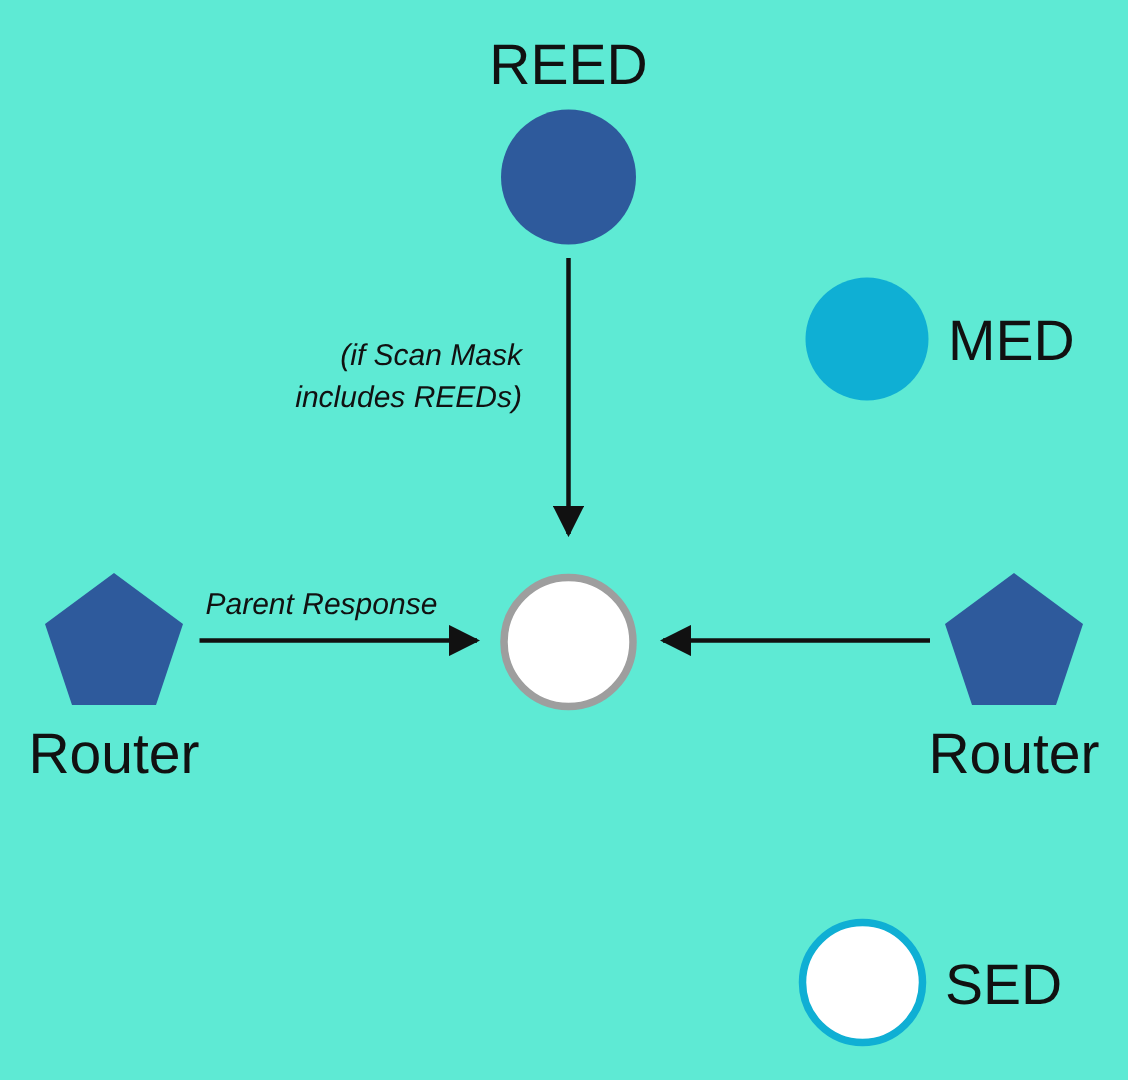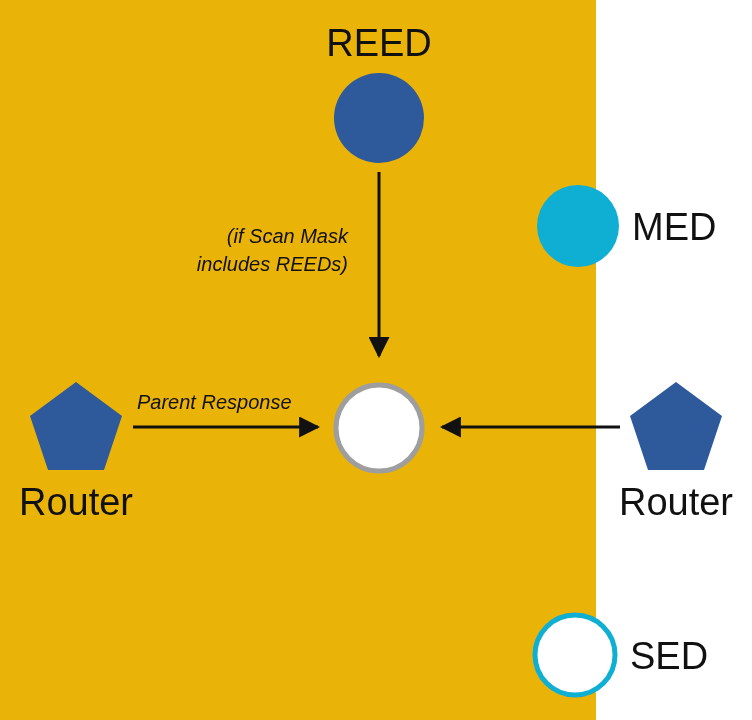--- a/index.html
+++ b/index.html
@@ -8,23 +8,23 @@
     background: #ffffff;
   }
   body {
     width: 752px;
     height: 720px;
     font-family: "Liberation Sans", sans-serif;
     overflow: hidden;
   }
   #diagram-root {
     position: relative;
-    width: 596px;
+    width: 752px;
     height: 720px;
-    background: #eab308;
+    background: #5eead4;
   }
   #diagram-svg {
     position: absolute;
     top: 0;
     left: 0;
     width: 752px;
     height: 720px;
     display: block;
   }
   .node-label {

